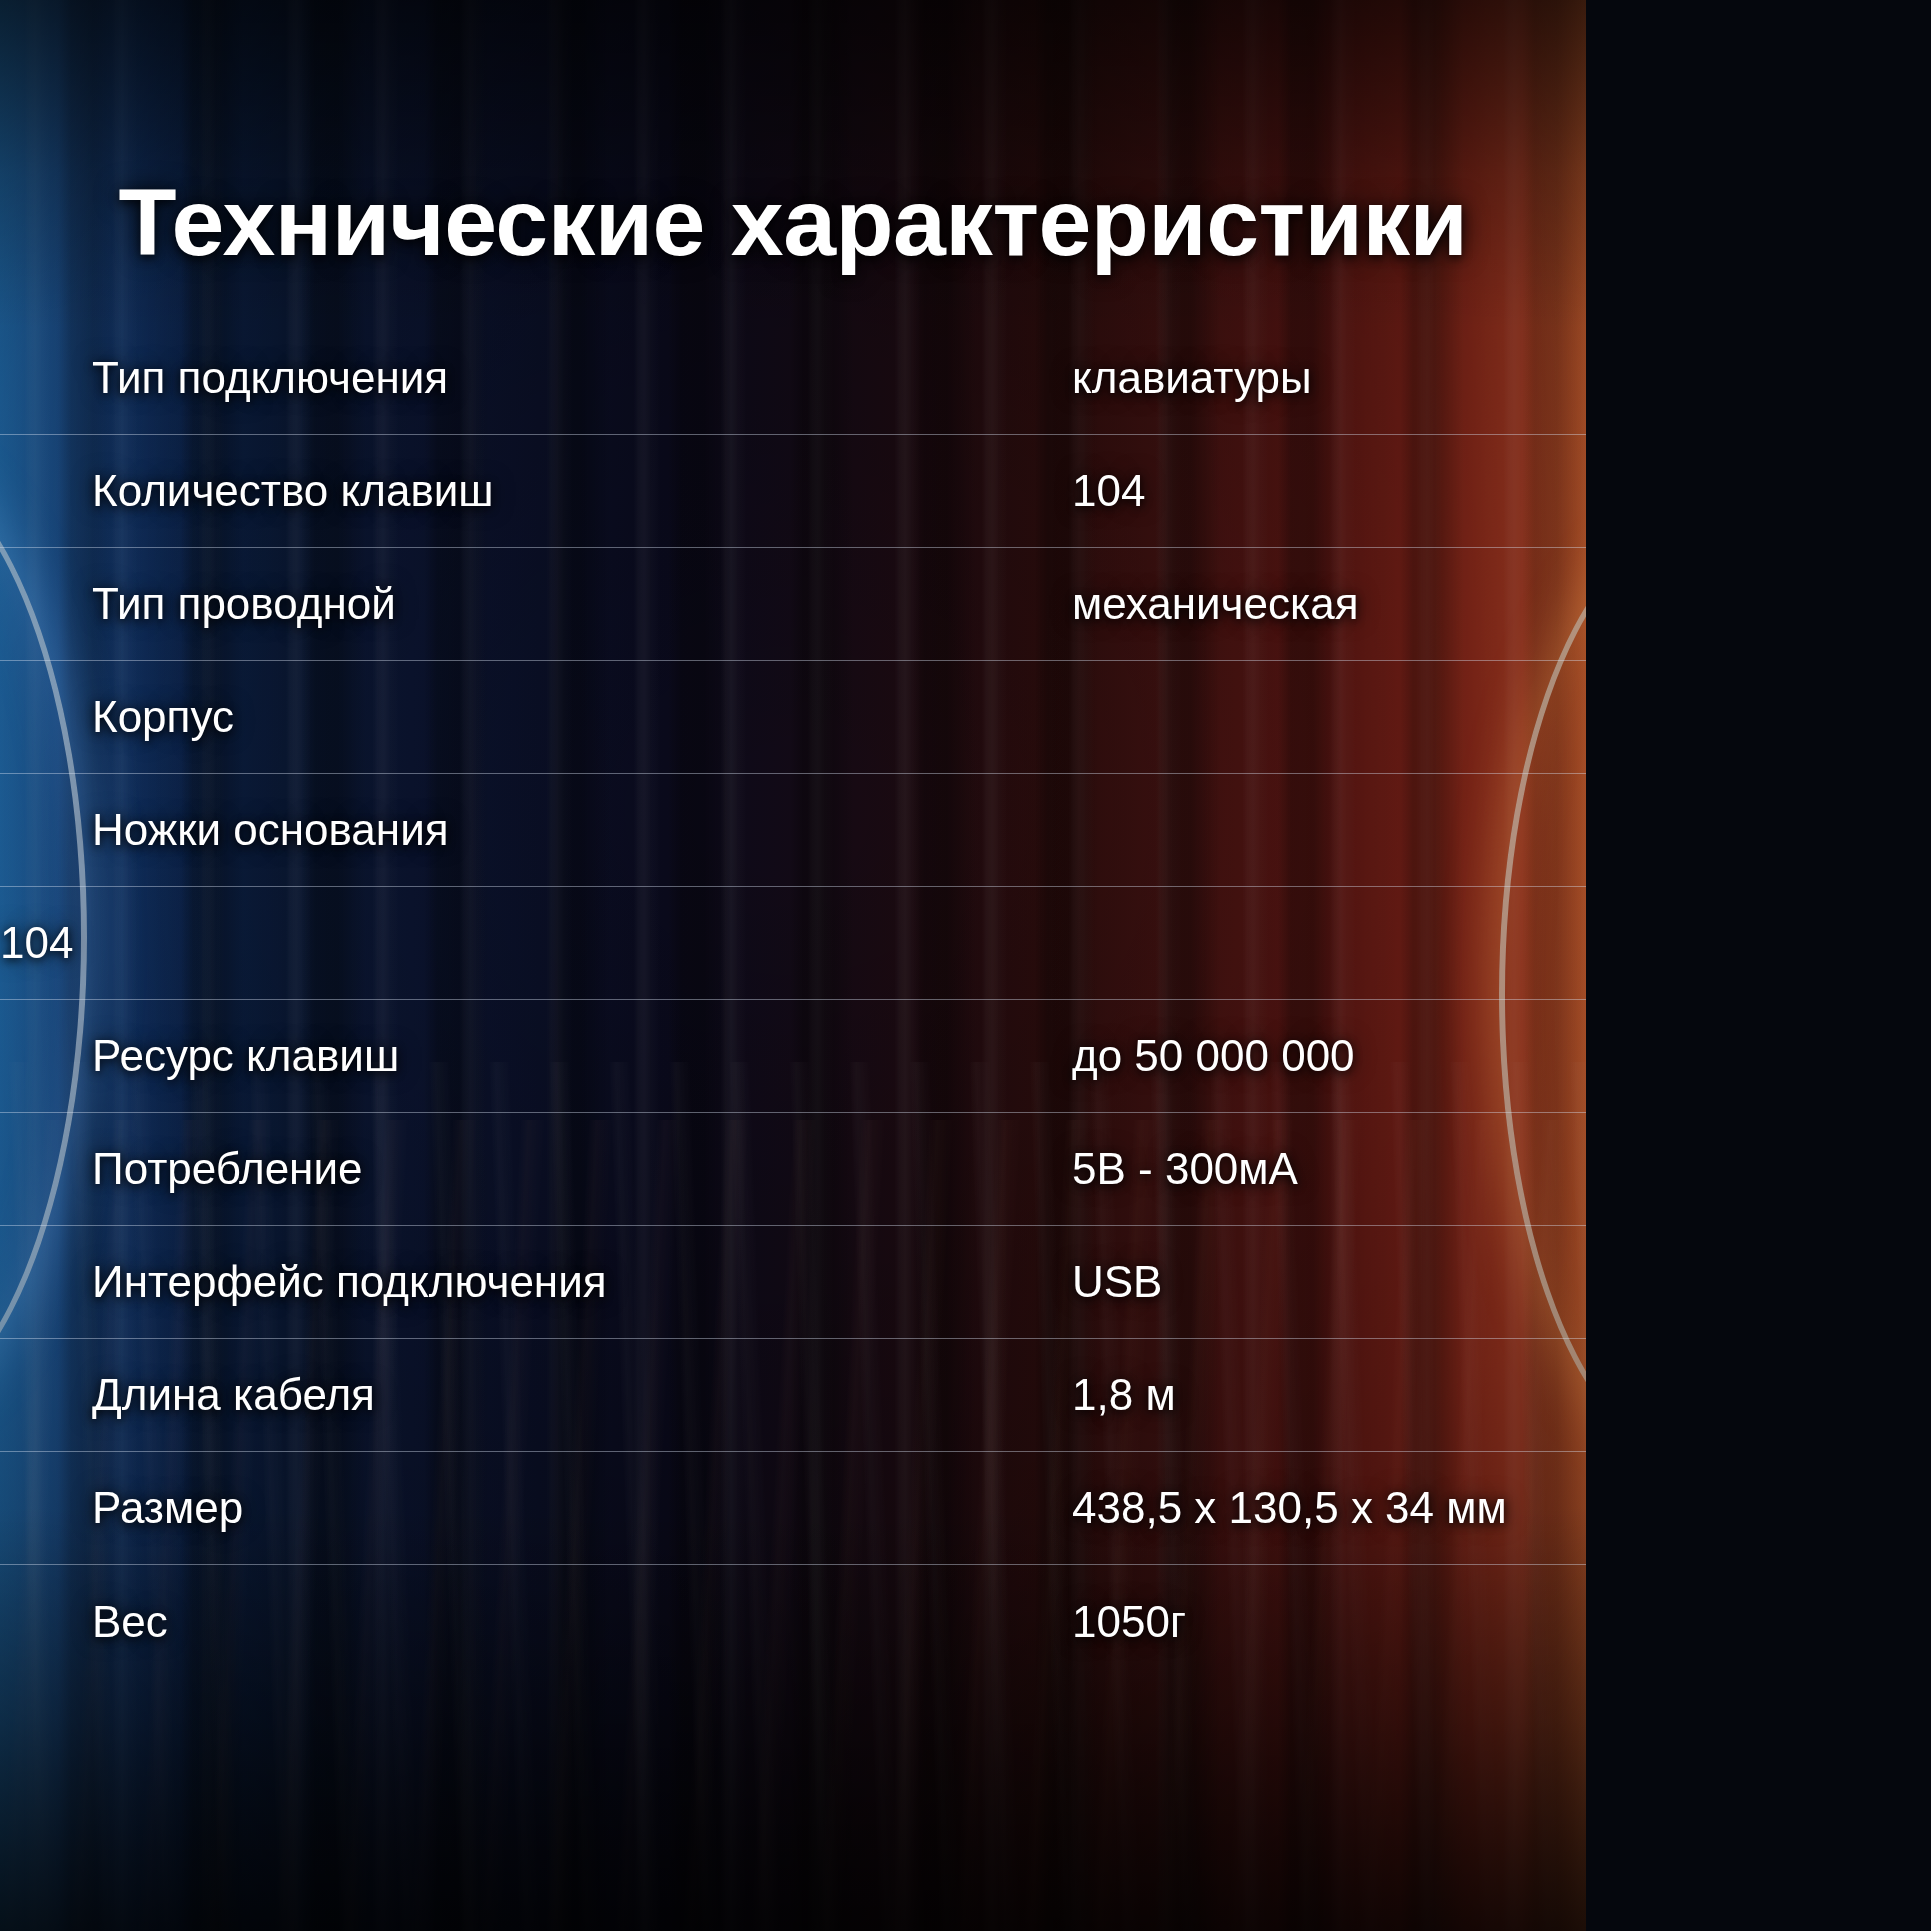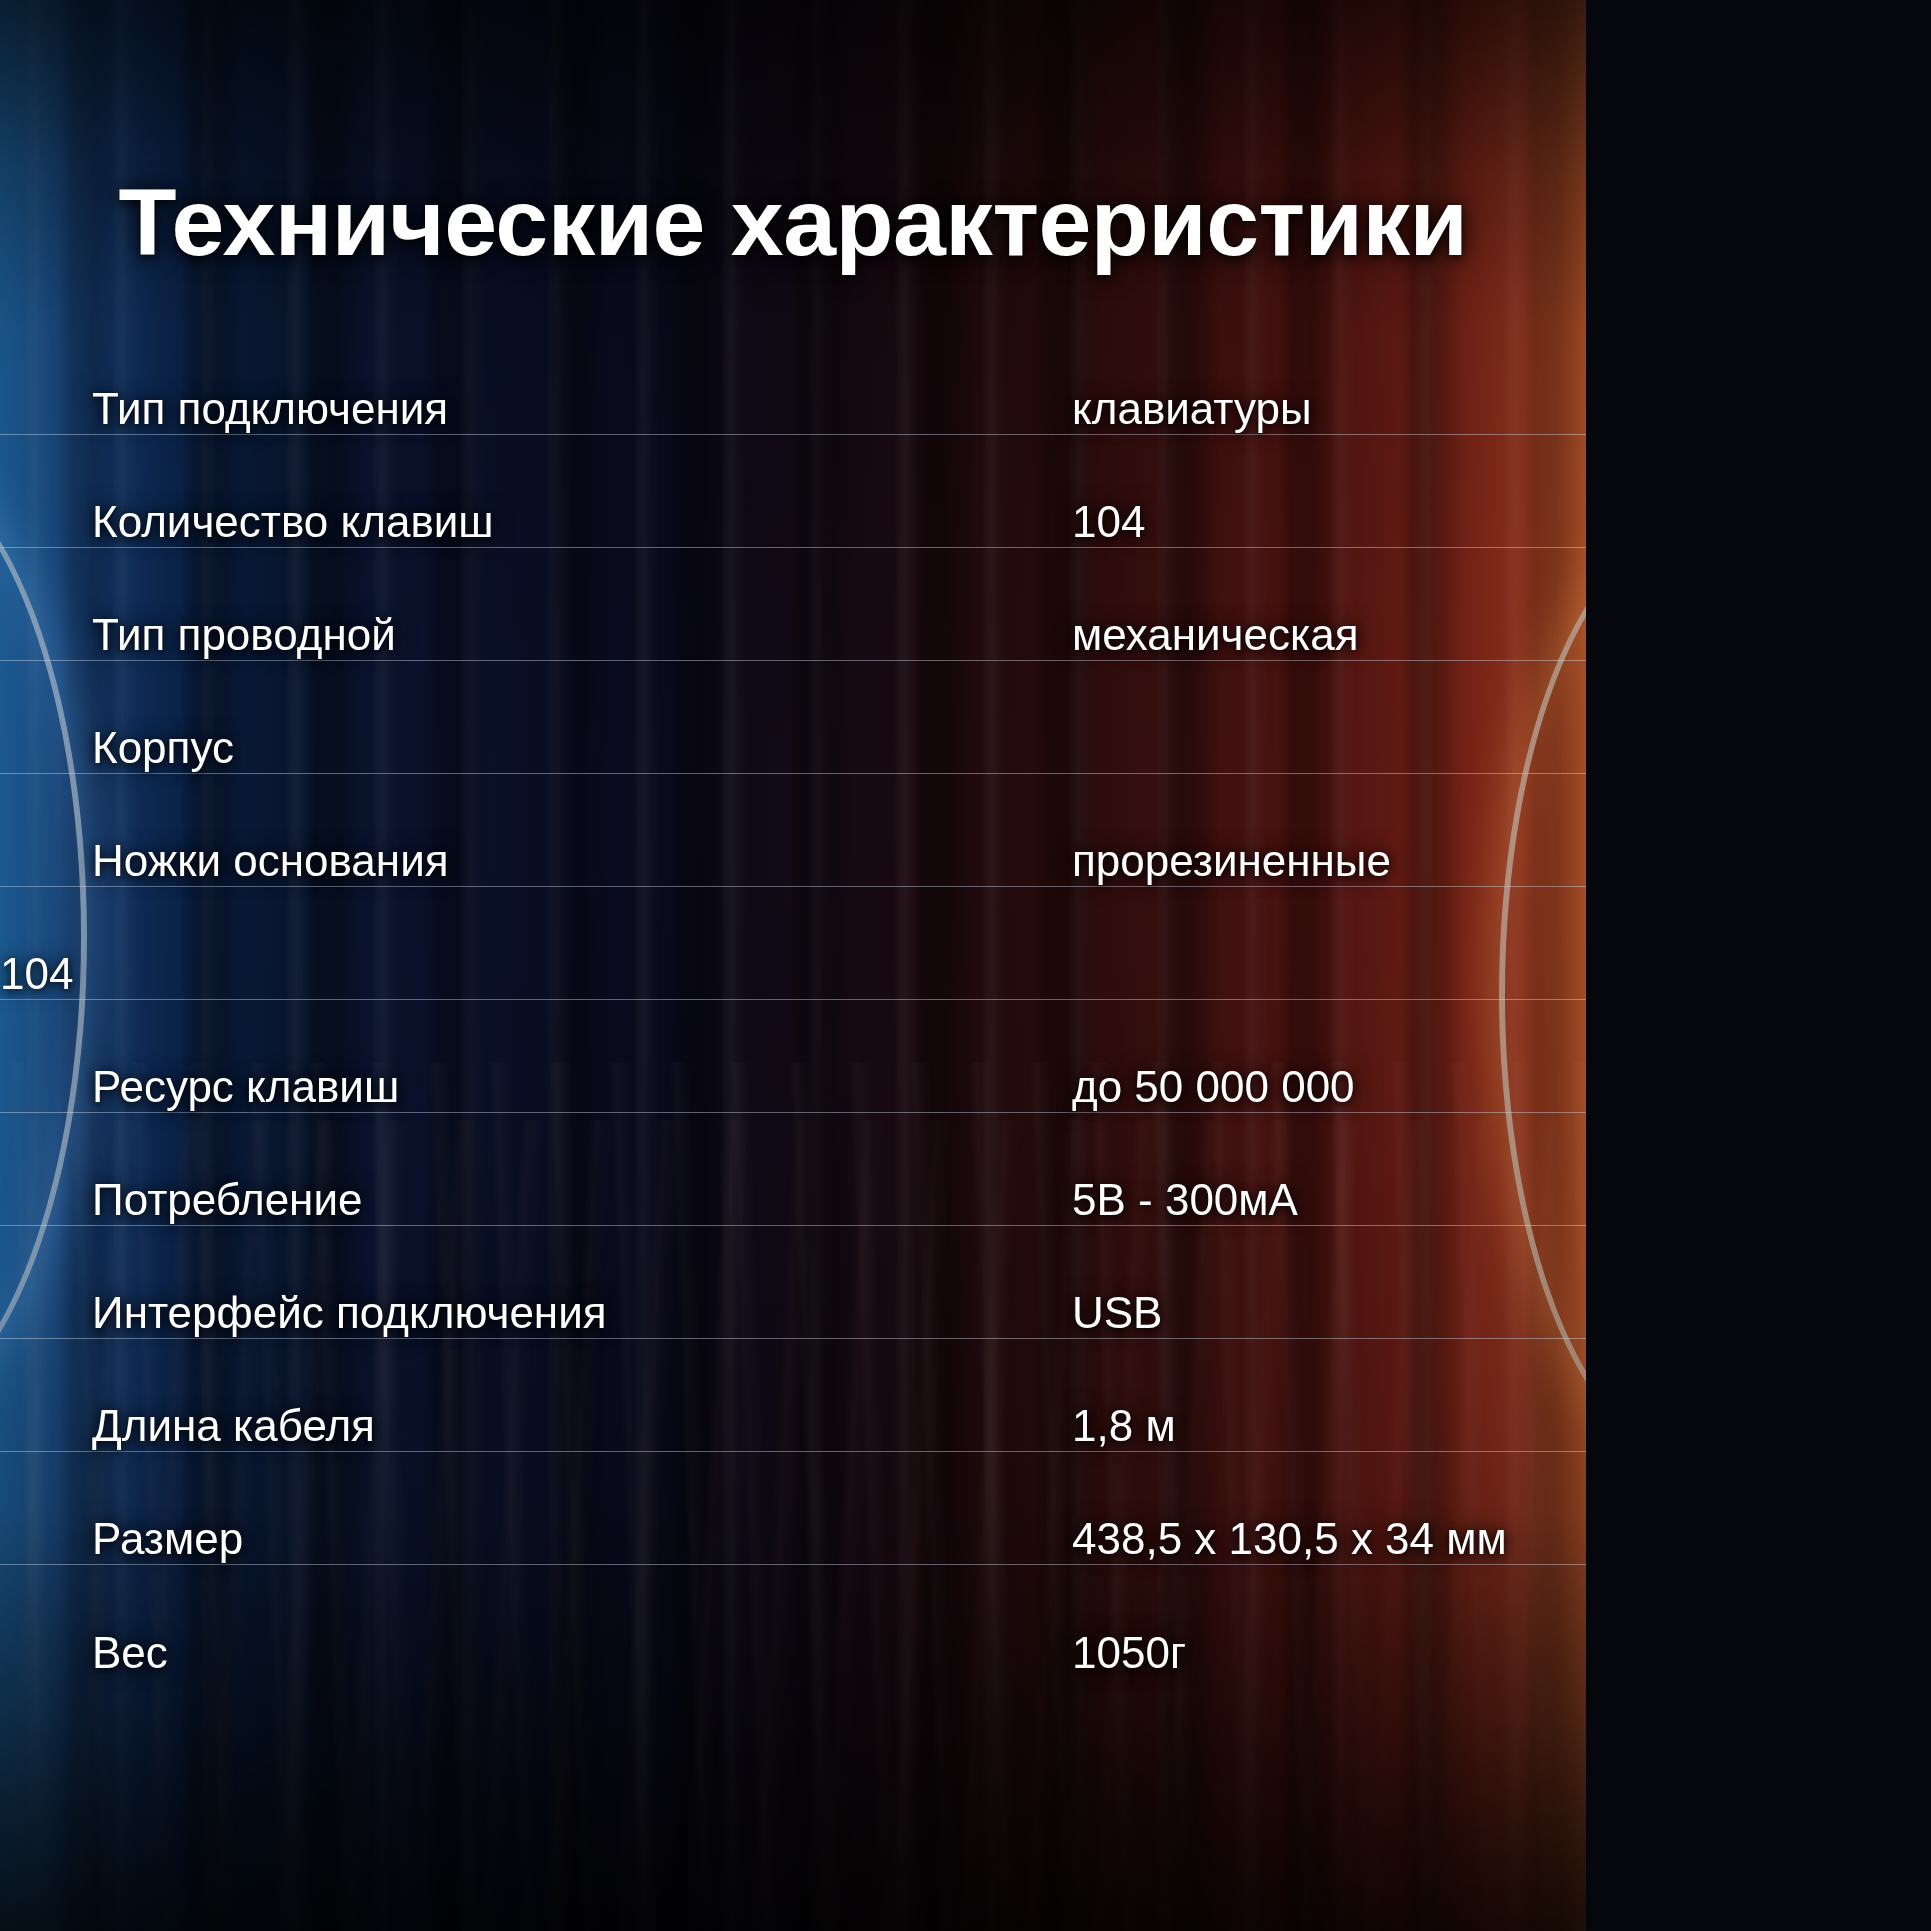--- a/index.html
+++ b/index.html
@@ -151,21 +151,21 @@
   
   #spec-table {
     position: absolute;
     left: 0; right: 0;
     top: 322px;
   }
   .spec-row {
     position: relative;
     height: 113px;
     display: flex;
-    align-items: flex-end;
+    align-items: center;
     border-bottom: 1.9px solid rgba(214,224,240,0.42);
   }
   .spec-row:last-child { border-bottom: none; }
 
   .spec-label {
     width: 1072px;
     padding-left: 92px;
     color: #ffffff;
     font-size: 44px;
     font-weight: 400;
@@ -217,21 +217,20 @@
       <div class="spec-value">механическая</div>
     </div>
 
 
     <div class="spec-row">
       <div class="spec-label">Корпус</div>
     </div>
 
     <div class="spec-row">
       <div class="spec-label">Ножки основания</div>
-      <div class="spec-value">прорезиненные</div>
     </div>
 
     <div class="spec-row">
       <div class="spec-value">104</div>
     </div>
 
     <div class="spec-row">
       <div class="spec-label">Ресурс клавиш</div>
       <div class="spec-value">до 50 000 000</div>
     </div>

